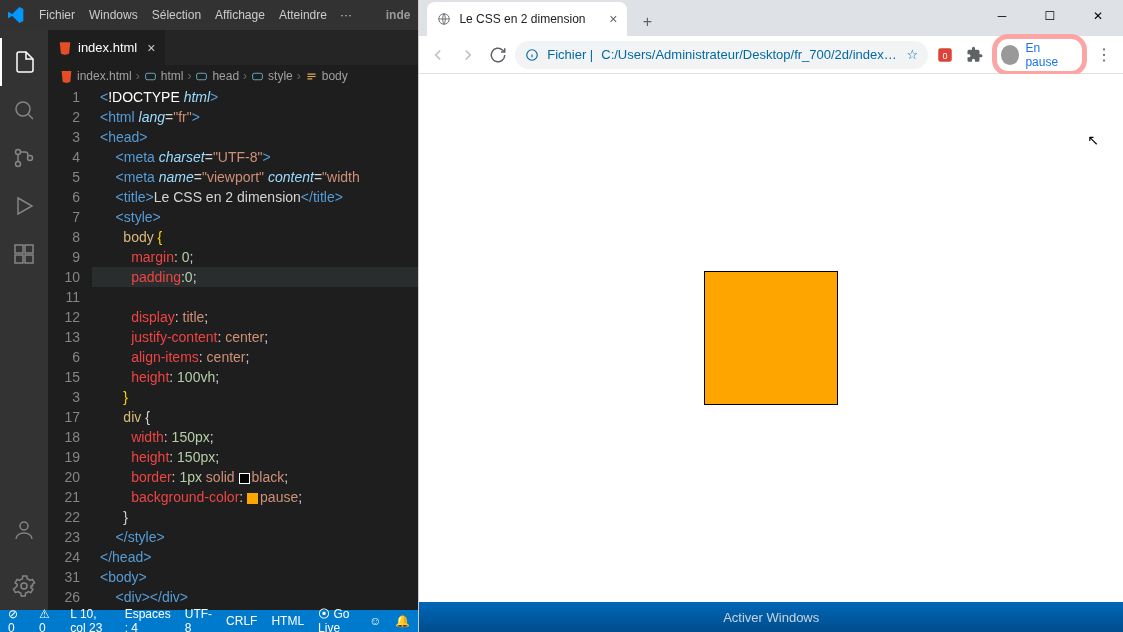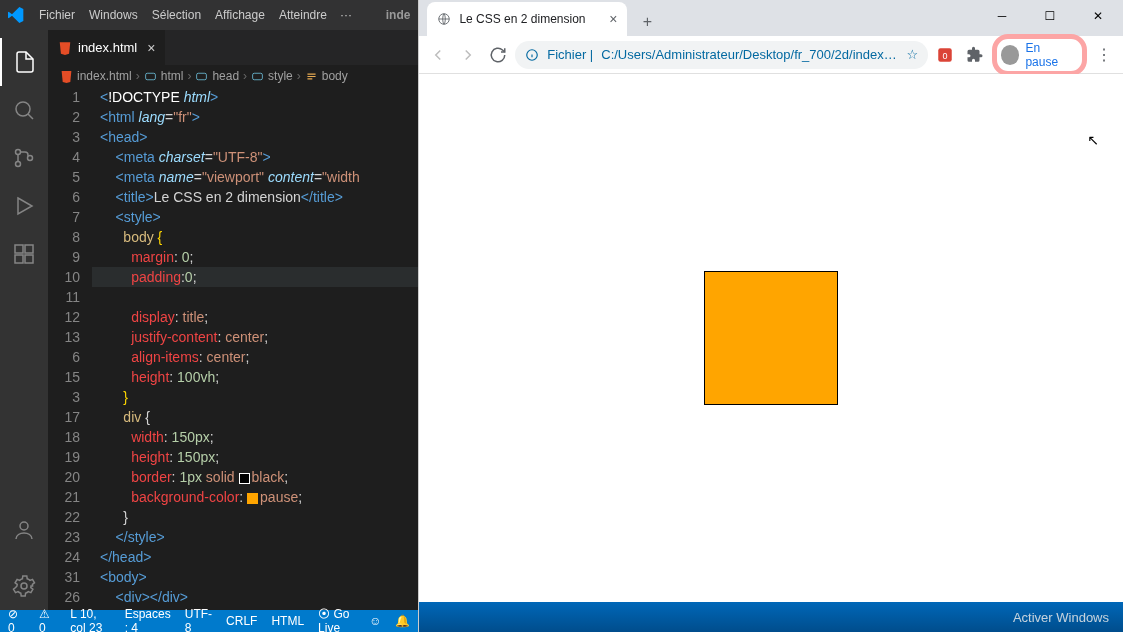--- a/index.html
+++ b/index.html
@@ -73,21 +73,21 @@
 .omnibox { flex: 1; height: 28px; background: #f1f3f4; border-radius: 14px; display: flex; align-items: center; padding: 0 10px; font-size: 13px; color: #0369a1; gap: 8px; }
 .omnibox .url-text { flex: 1; white-space: nowrap; overflow: hidden; text-overflow: ellipsis; }
 .ext-icon { width: 18px; height: 18px; }
 .profile-chip { display: flex; align-items: center; gap: 6px; border: 5px solid #fca5a5; border-radius: 16px; padding: 2px 10px 2px 4px; font-size: 12px; color: #1a73e8; cursor: pointer; }
 .avatar { width: 20px; height: 20px; border-radius: 50%; background: #999; }
 
 .viewport { flex: 1; background: #fff; display: flex; align-items: center; justify-content: center; position: relative; }
 .orange-box { width: 134px; height: 134px; background: orange; border: 1px solid #000; }
 .cursor { position: absolute; top: 58px; right: 24px; font-size: 14px; }
 
-.taskbar { height: 30px; background: linear-gradient(#0067b8, #004d8c); display: flex; align-items: center; justify-content: flex-end; padding: 0 14px; color: #ddd; font-size: 13px; }
+.taskbar { height: 30px; background: linear-gradient(#0067b8, #004d8c); display: flex; align-items: center; justify-content: center; padding: 0 14px; color: #ddd; font-size: 13px; }
 .taskbar .activate { color: #e8e8e8; opacity: 0.85; }
 
 svg { display: block; }
 </style>
 </head>
 <body>
 
 <div class="vscode">
   <div class="titlebar">
     <svg class="logo" viewBox="0 0 24 24">

